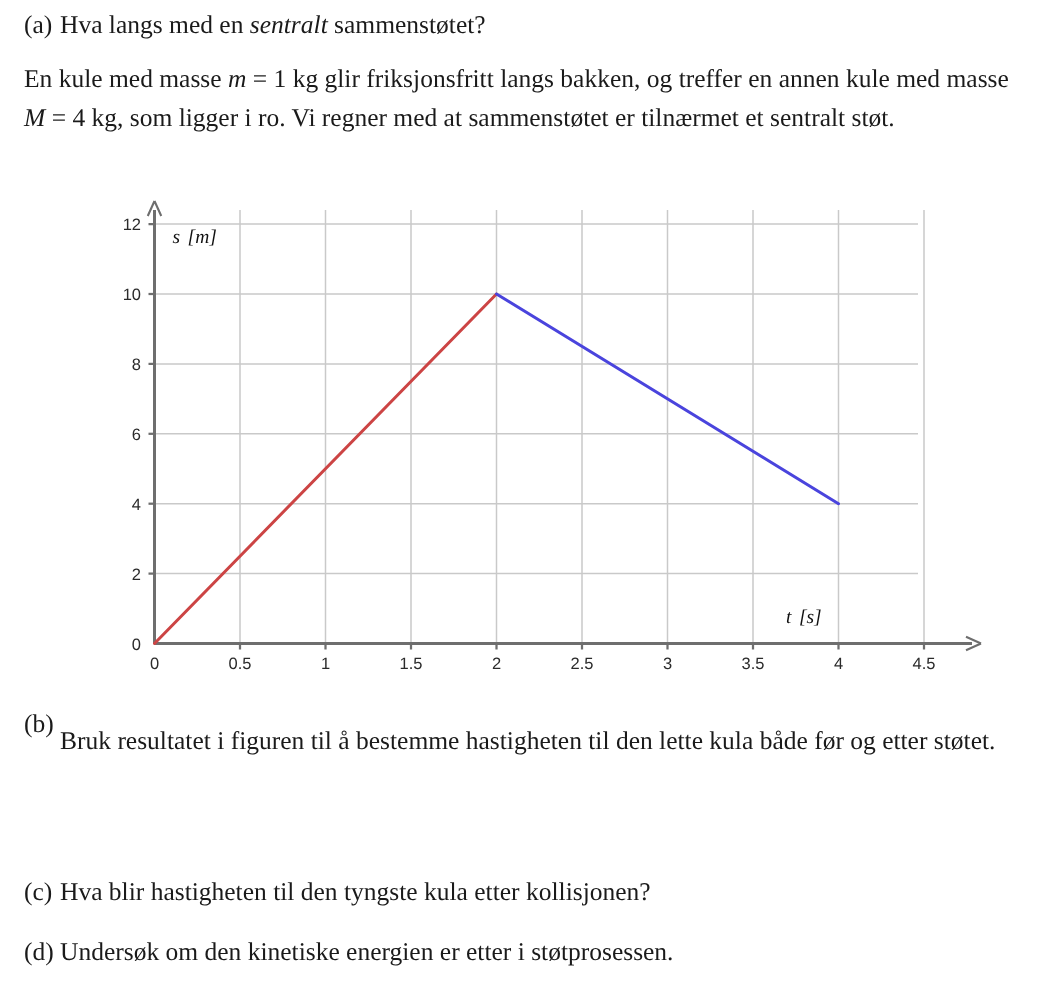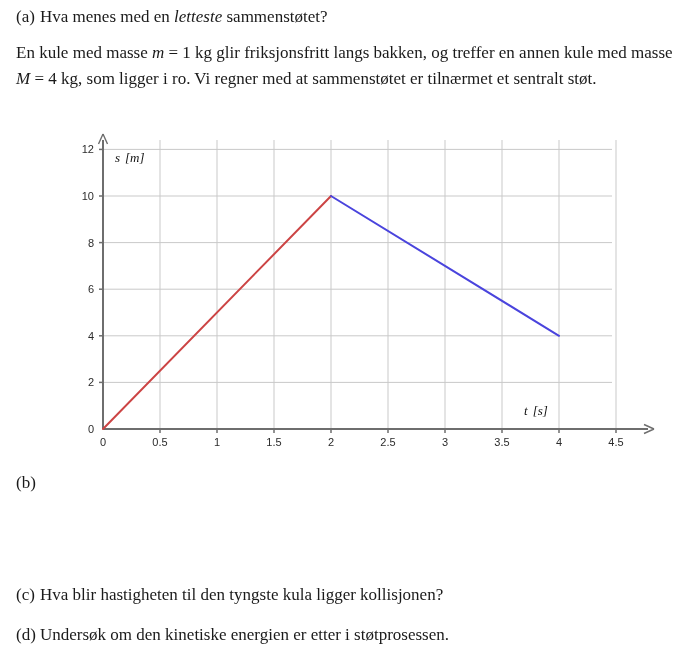--- a/index.html
+++ b/index.html
@@ -89,21 +89,21 @@
   }
 </style>
 </head>
 <body>
 
 <div class="page">
 
   <div class="item" id="block-a">
     <div class="item-label">(a)</div>
     <div class="item-body">
-      <span>Hva menes med en </span><em class="it">letteste</em><span> sammenstøtet?</span>
+      <span>Hva langs med en </span><em class="it">sentralt</em><span> sammenstøtet?</span>
     </div>
   </div>
 
   <div class="para" id="block-intro">
     <span>En kule med masse </span><span class="meq"><span class="mvar">m</span><span> = </span><span>1</span>&nbsp;<span class="munit">kg</span></span><span> glir friksjonsfritt langs bakken, og treffer en annen kule med masse </span><span class="meq"><span class="mvar">M</span><span> = </span><span>4</span>&nbsp;<span class="munit">kg</span></span><span>, som ligger i ro. Vi regner med at sammenstøtet er tilnærmet et sentralt støt.</span>
   </div>
 
   <div id="figure">
     <div class="chart">
       <svg width="695" height="330" viewBox="0 0 695 330">
@@ -170,26 +170,27 @@
           </g>
         <text id="ylabel-text" class="axis-title" x="115" y="34"><tspan>s</tspan><tspan dx="5">[m]</tspan></text>
         <text id="xlabel-text" class="axis-title" x="524" y="287"><tspan>t</tspan><tspan dx="5">[s]</tspan></text>
       </svg>
     </div>
   </div>
 
   <div class="item" id="block-b">
     <div class="item-label">(b)</div>
     <div class="item-body">
+      <div class="sub-para">Bruk resultatet i figuren til å bestemme hastigheten til den lette kula både før og etter støtet.</div>
     </div>
   </div>
 
   <div class="item" id="block-c">
     <div class="item-label">(c)</div>
-    <div class="item-body">Hva blir hastigheten til den tyngste kula ligger kollisjonen?</div>
+    <div class="item-body">Hva blir hastigheten til den tyngste kula etter kollisjonen?</div>
   </div>
 
   <div class="item" id="block-d">
     <div class="item-label">(d)</div>
     <div class="item-body">Undersøk om den kinetiske energien er etter i støtprosessen.</div>
   </div>
 
 </div>
 
 </body></html>

